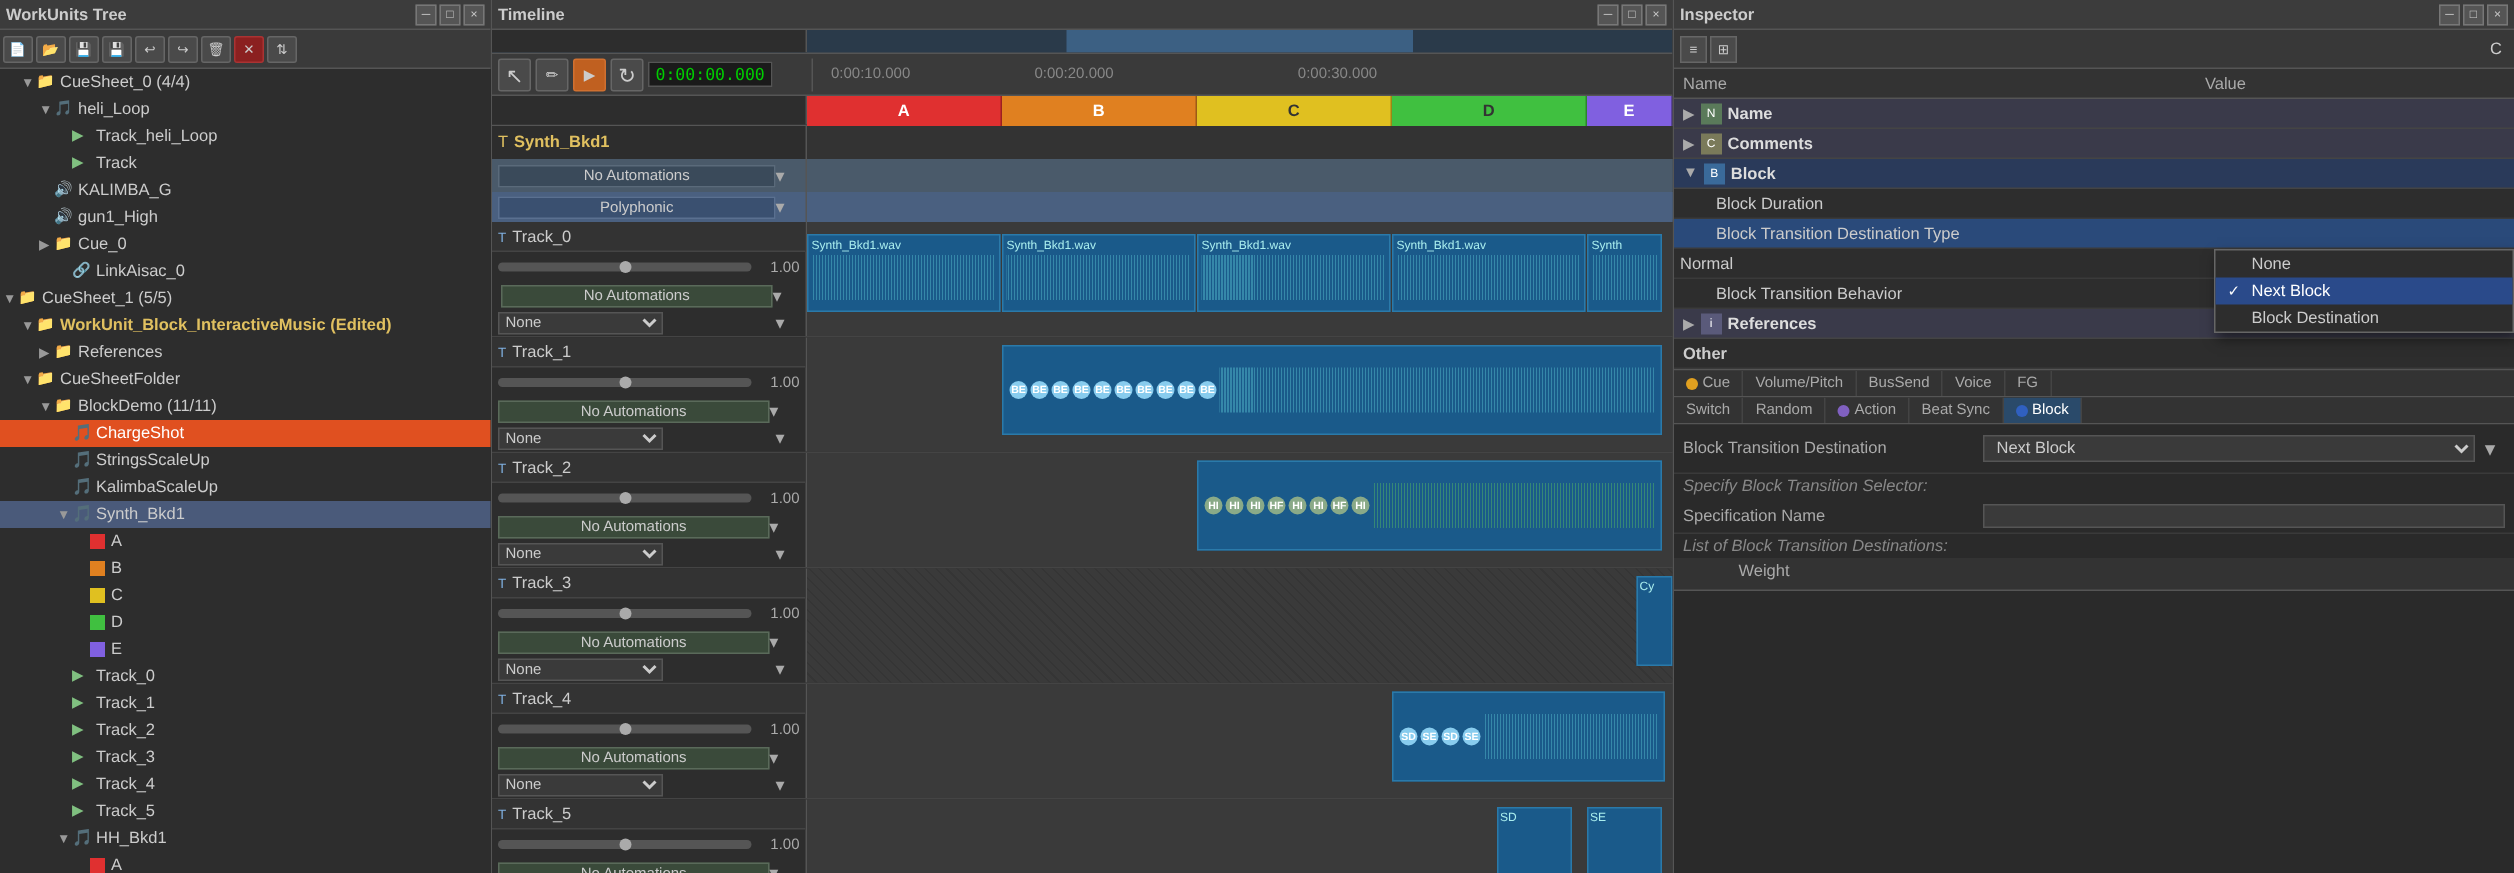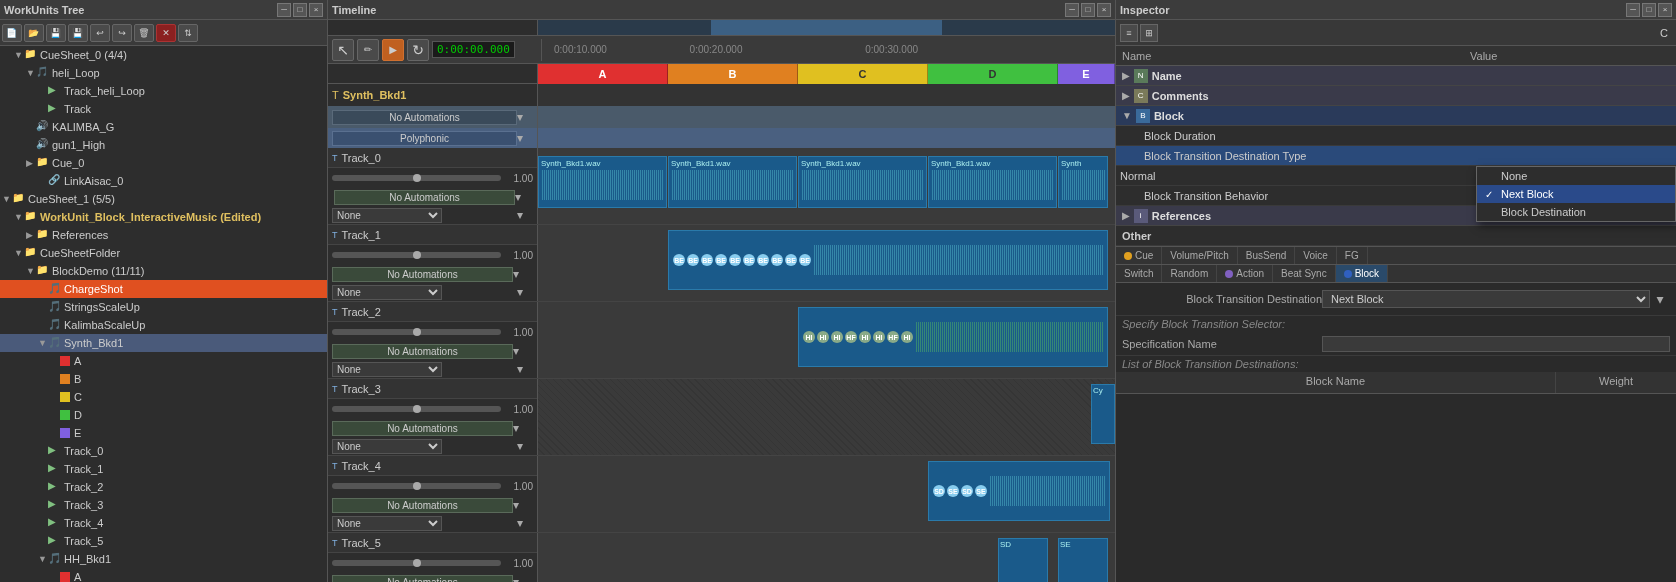--- a/index.html
+++ b/index.html
@@ -811,21 +811,21 @@
           <span>Beat Sync</span>
         </div>
         <div class="insp-tab active" style="background: #2a4a6a;">
           <span style="width:8px; height:8px; border-radius:50%; background:#3060c0; display:inline-block;"></span>
           <span>Block</span>
         </div>
       </div>
 
       <div style="padding: 4px 6px; border-bottom: 1px solid #3a3a3a; background: #2a2a2a;">
         <div style="display:flex; align-items:center; height: 24px;">
-          <span style="font-size:11px; color:#aaa; width:200px;text-align:right;">Block Transition Destination</span>
+          <span style="font-size:11px; color:#aaa; width:200px;">Block Transition Destination</span>
           <select style="flex:1; background:#3a3a3a; border:1px solid #555; color:#ccc; font-size:11px; padding: 1px 4px;">
             <option>Next Block</option>
           </select>
           <div style="width:20px; color:#aaa; font-size:14px; text-align:center;">▾</div>
         </div>
       </div>
 
       <div style="padding: 2px 6px; background: #2a2a2a;">
         <span style="font-size:11px; color:#888; font-style:italic;">Specify Block Transition Selector:</span>
       </div>
@@ -833,21 +833,20 @@
       <div style="display:flex; align-items:center; padding: 2px 6px; height: 24px; background:#2a2a2a; border-bottom: 1px solid #3a3a3a;">
         <span style="font-size:11px; color:#aaa; width:200px;">Specification Name</span>
         <input type="text" style="flex: 1 1 0%; background: rgb(58, 58, 58); border: 1px solid rgb(85, 85, 85); color: rgb(102, 102, 102); font-size: 11px; padding: 1px 4px;" disabled="" value="">
       </div>
 
       <div style="padding: 2px 6px; background: #2a2a2a;">
         <span style="font-size:11px; color:#888; font-style:italic;">List of Block Transition Destinations:</span>
       </div>
 
       <div style="display:flex; background:#333; border-bottom: 1px solid #555; height: 22px;">
-        <div style="flex:1; font-size:11px; color:#aaa; padding: 3px 6px; border-right: 1px solid #444; text-align:center;">Block Name</div>
         <div style="width:120px; font-size:11px; color:#aaa; padding: 3px 6px; text-align:center;">Weight</div>
       </div>
 
       <div style="flex:1; background: #2a2a2a; min-height: 40px;">
       </div>
 
     </div>
   </div>
 </div>
 

